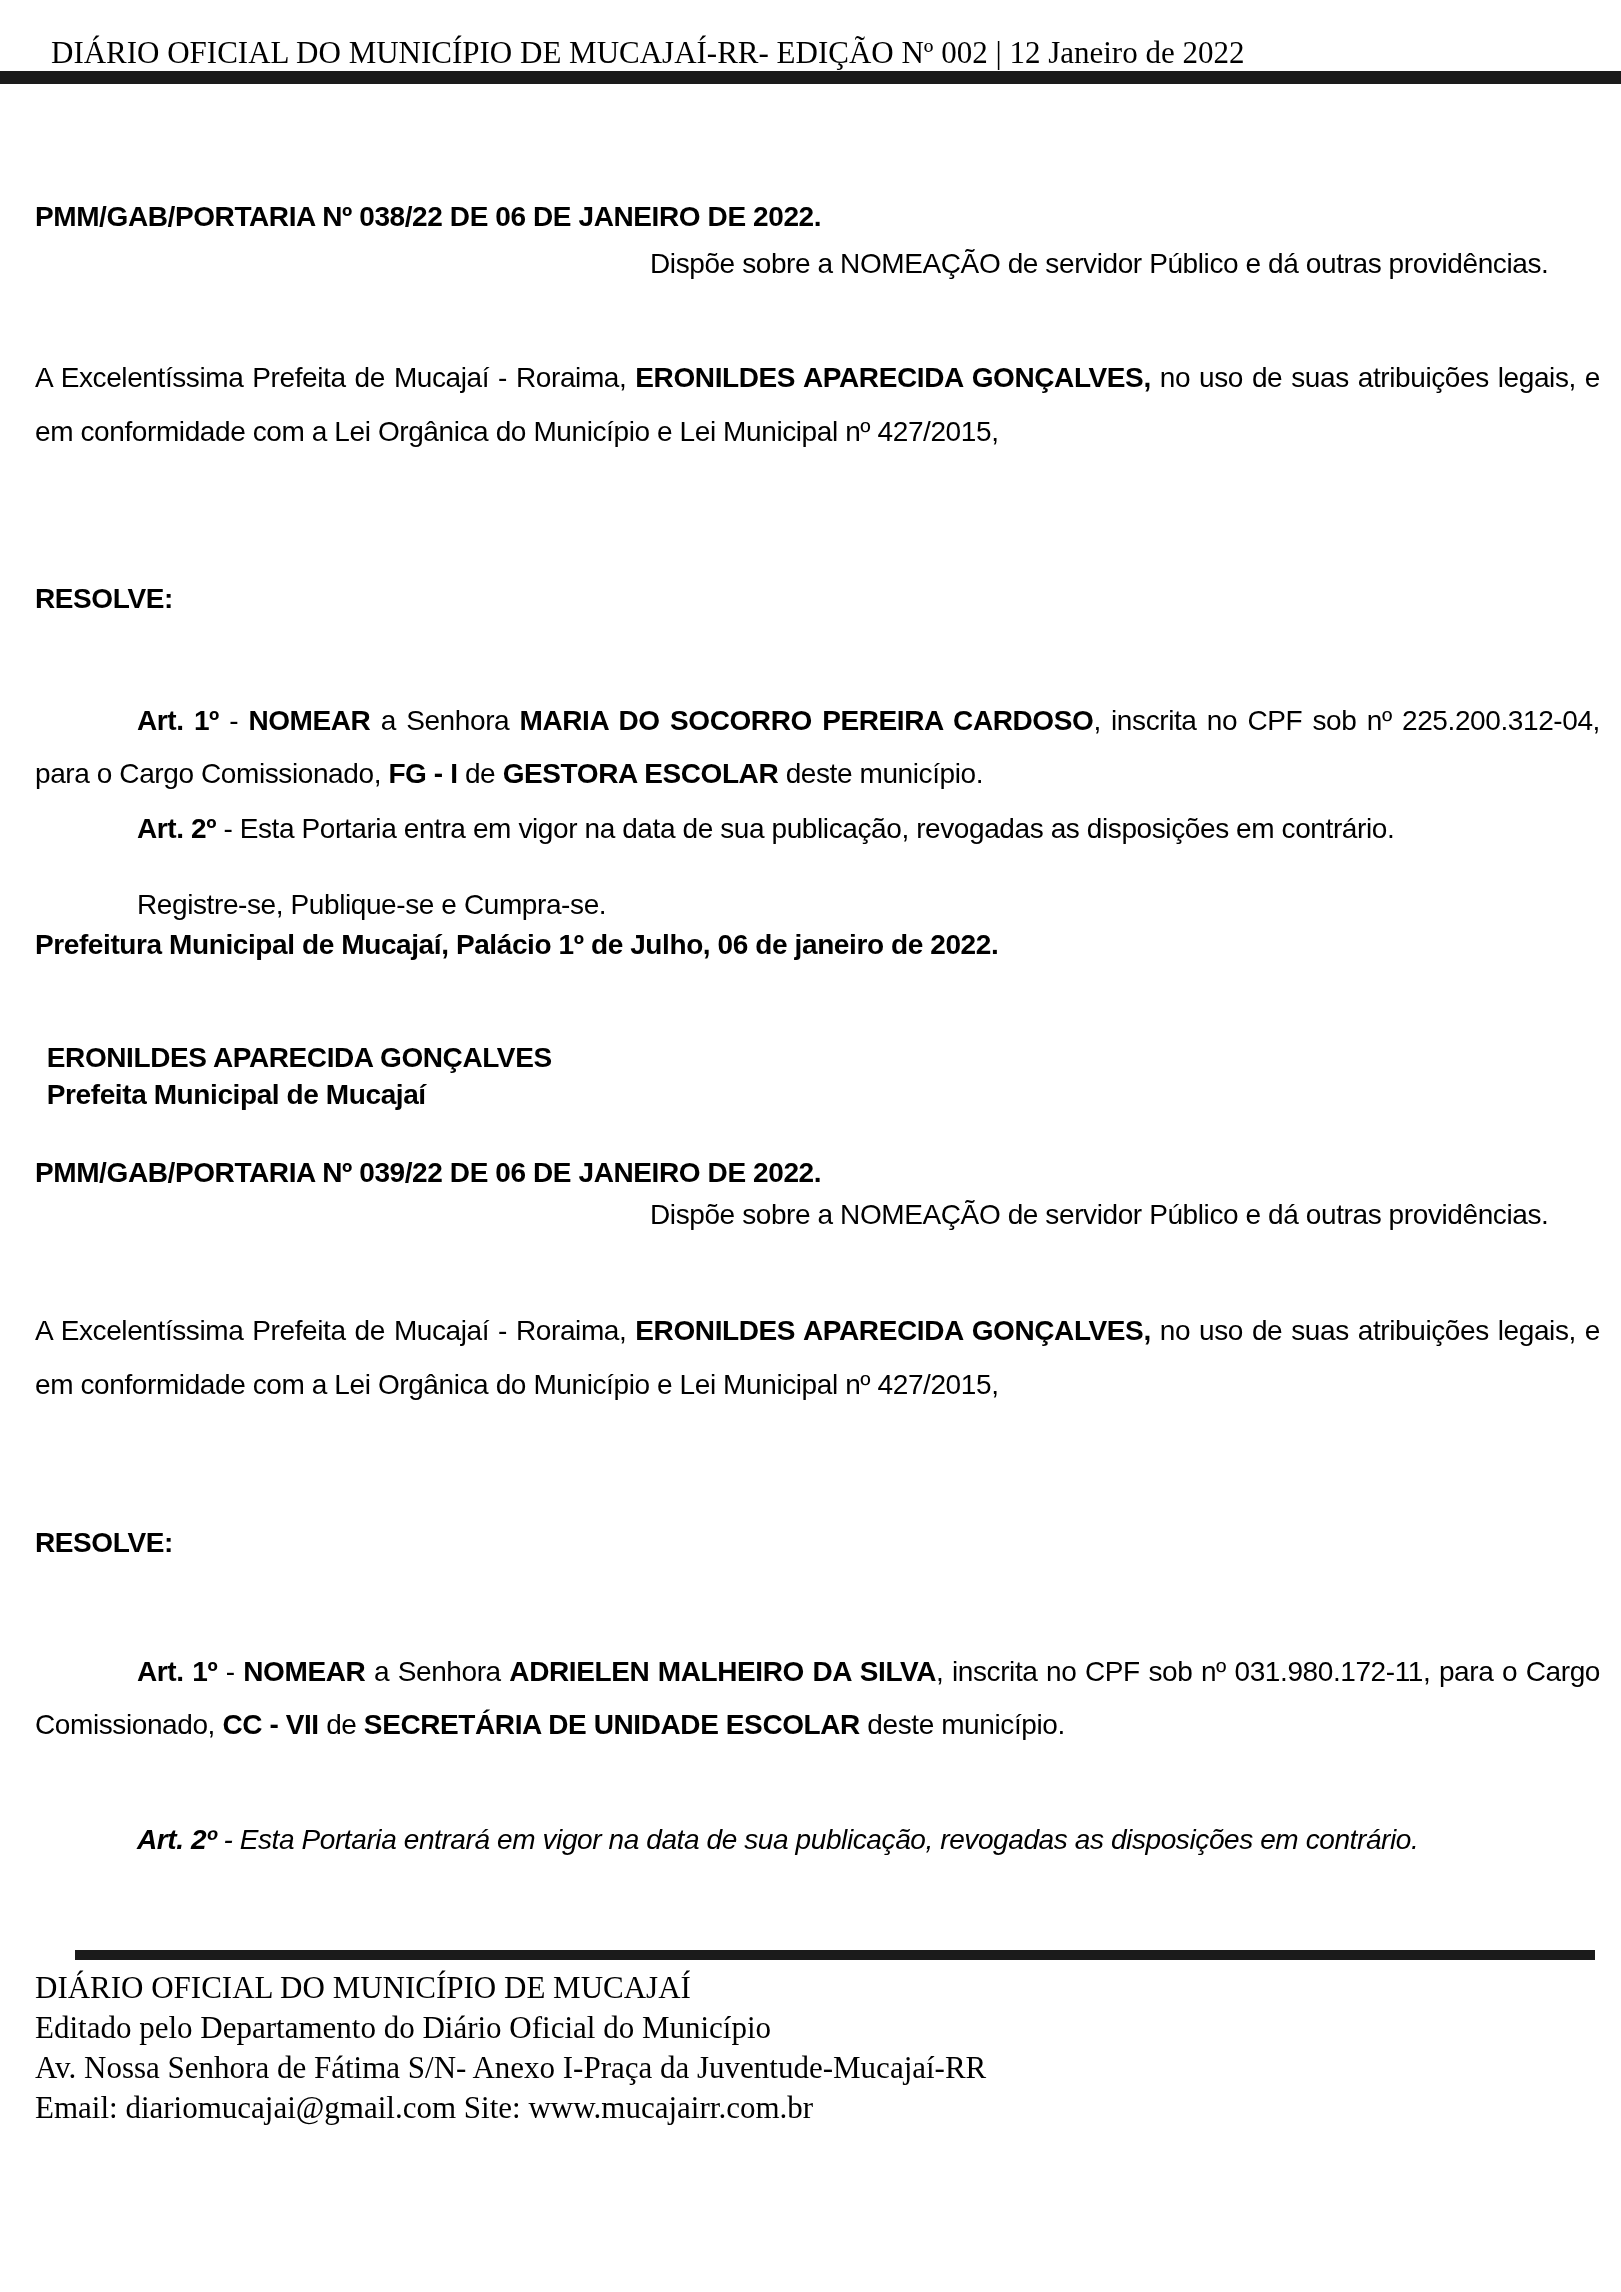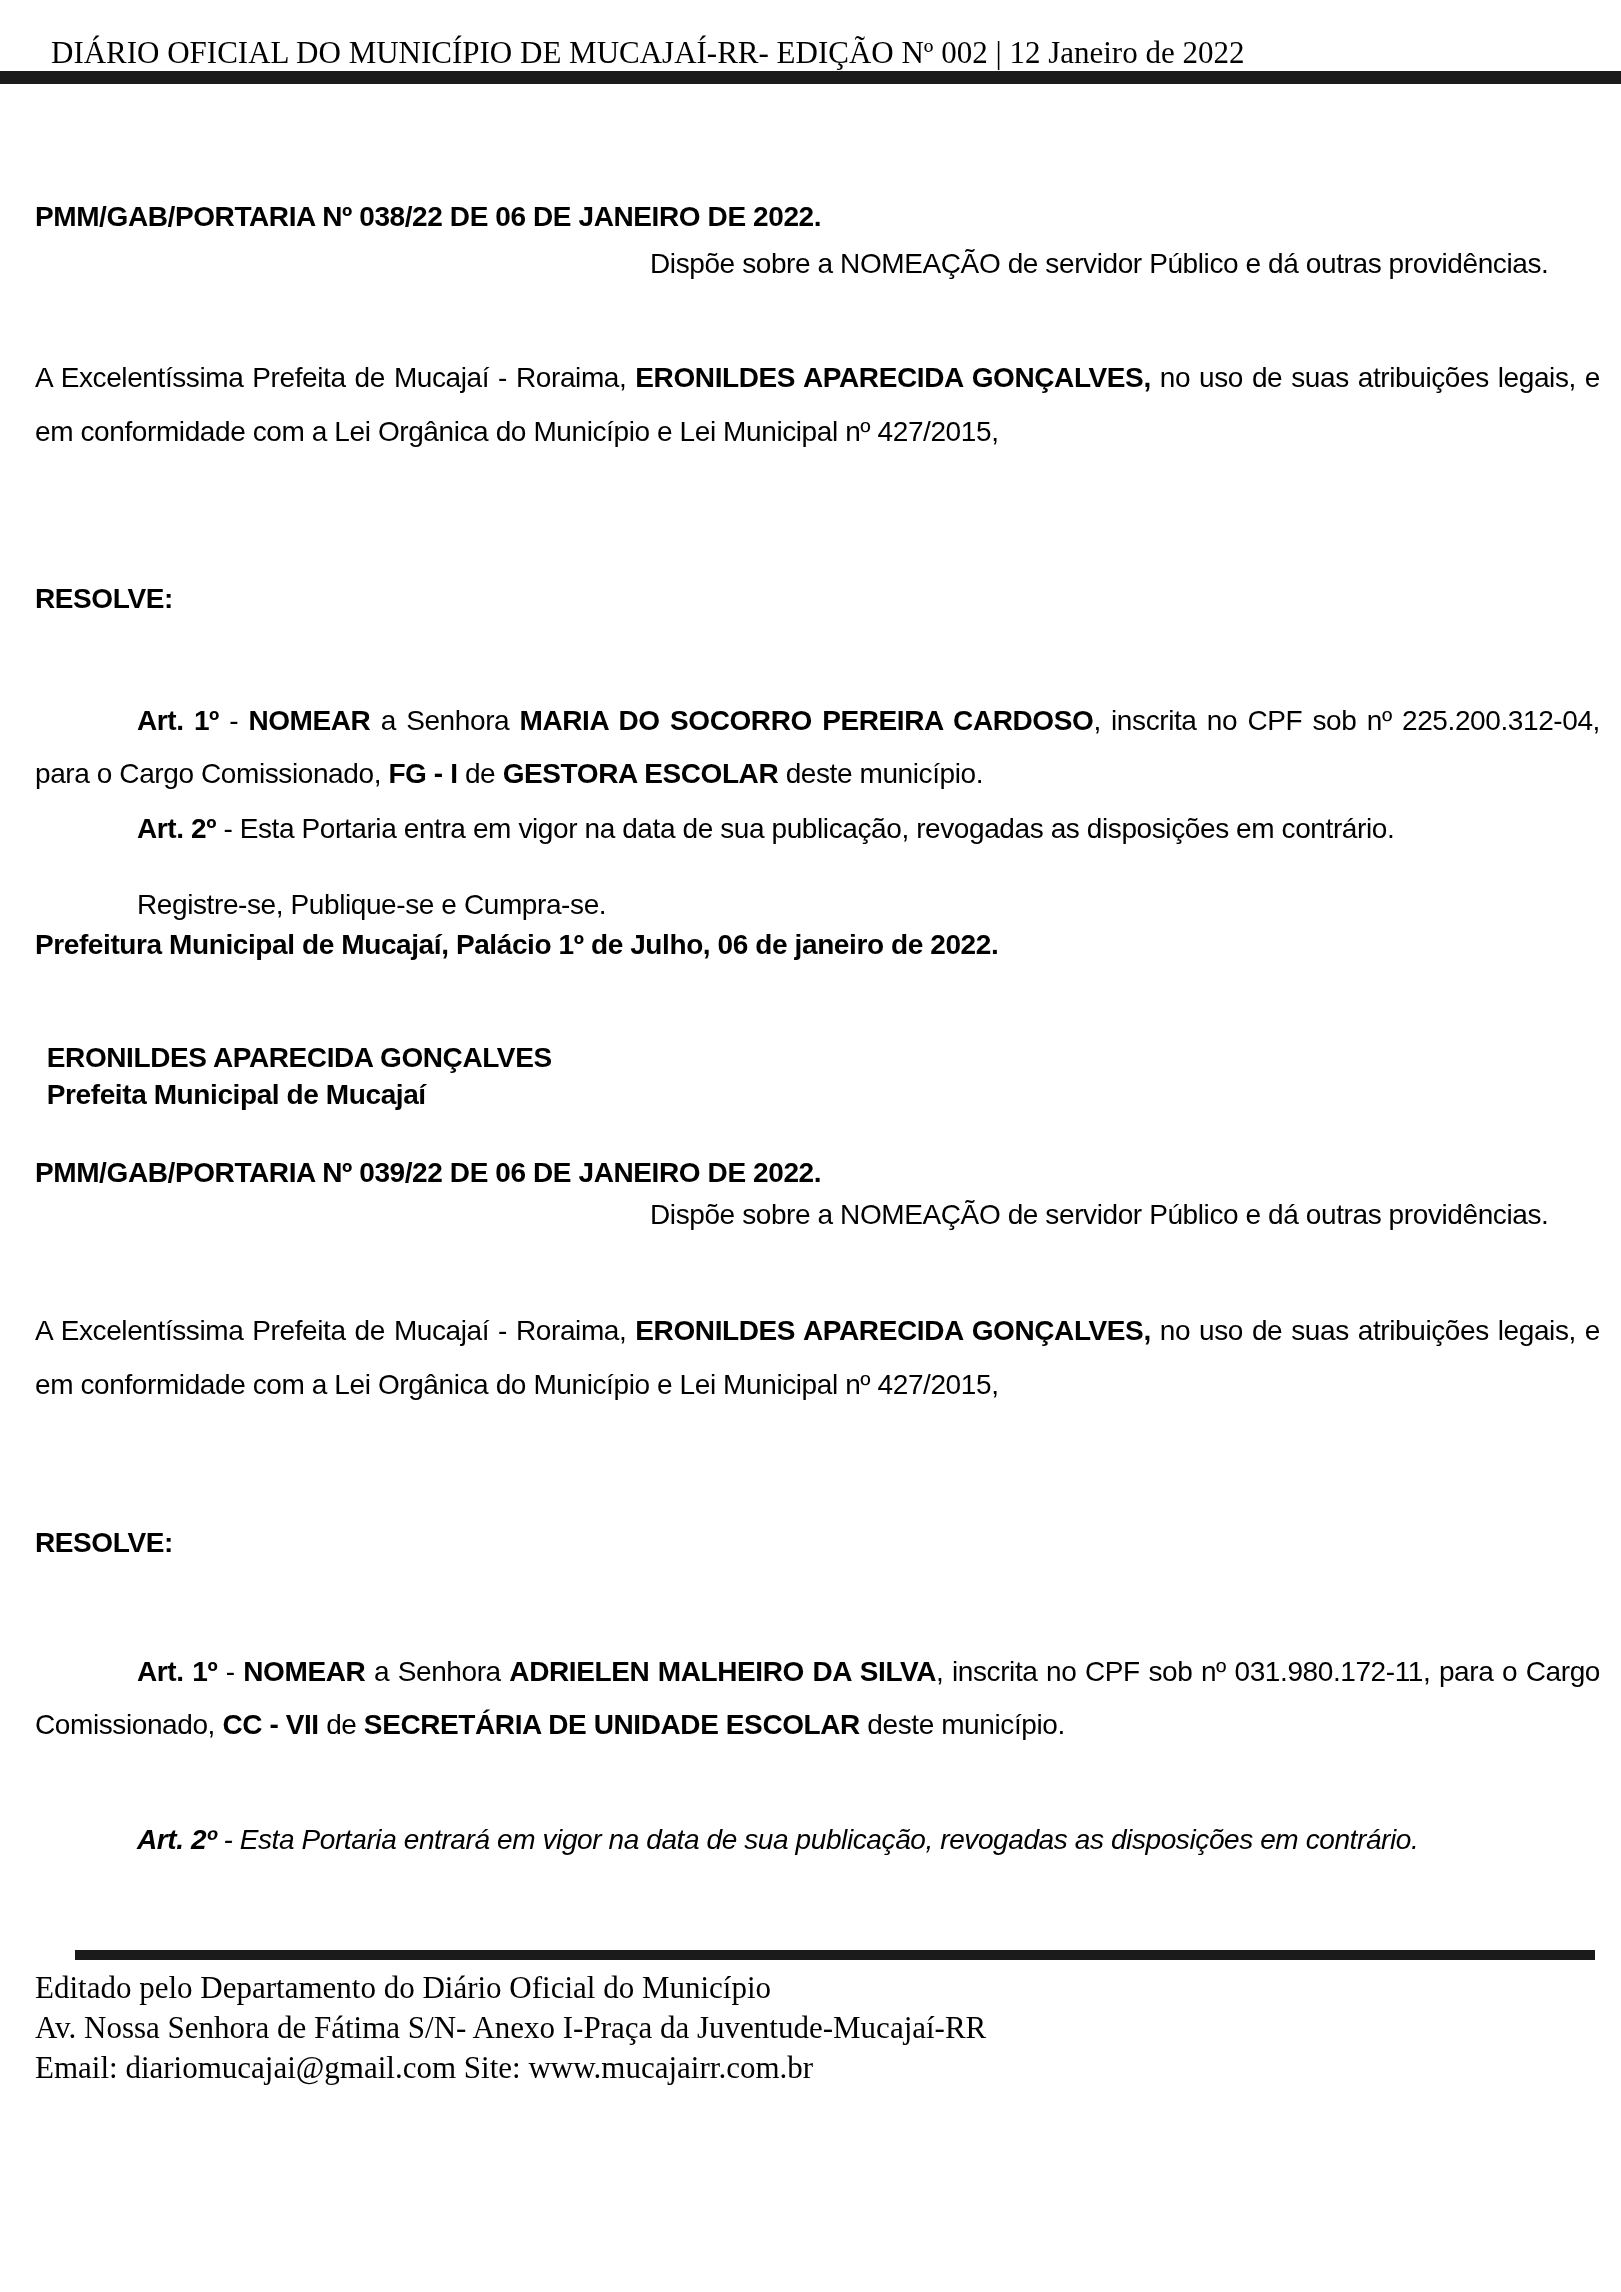--- a/index.html
+++ b/index.html
@@ -97,19 +97,20 @@
     <div class="abs body bold col" style="top:1527px;">RESOLVE:</div>
 
     <div class="abs body just lh54 indent col" style="top:1645px;"><span style="font-weight: bold;">Art. 1º</span><span> - </span><span style="font-weight: bold;">NOMEAR</span><span> a Senhora </span><span style="font-weight: bold;">ADRIELEN MALHEIRO DA SILVA</span><span>, inscrita no CPF sob nº 031.980.172-11, para o Cargo Comissionado, </span><span style="font-weight: bold;">CC - VII</span><span> de </span><span style="font-weight: bold;">SECRETÁRIA DE UNIDADE ESCOLAR</span><span> deste município.</span></div>
 
     <div class="abs body just lh58 indent col" style="top:1811px;font-style:italic;"><span style="font-weight: bold;">Art. 2º</span><span> - Esta Portaria entrará em vigor na data de sua publicação, revogadas as disposições em contrário.</span></div>
   </section>
 
   <div class="abs rule rule-bottom"></div>
 
   <div class="abs serif footer-block" style="left:35px; top:1968px;">
+    <div>DIÁRIO OFICIAL DO MUNICÍPIO DE MUCAJAÍ</div>
     <div>Editado pelo Departamento do Diário Oficial do Município</div>
     <div>Av. Nossa Senhora de Fátima S/N- Anexo I-Praça da Juventude-Mucajaí-RR</div>
     <div>Email: diariomucajai@gmail.com Site: www.mucajairr.com.br</div>
   </div>
 
 </div>
 
 
 </body></html>

